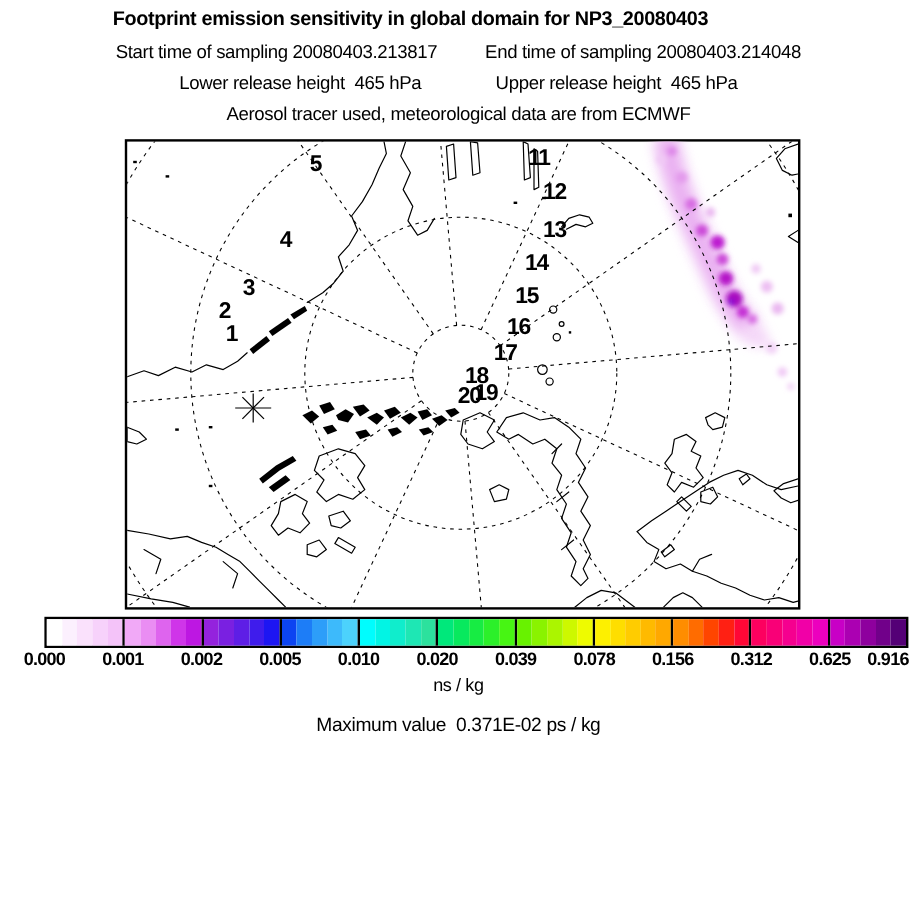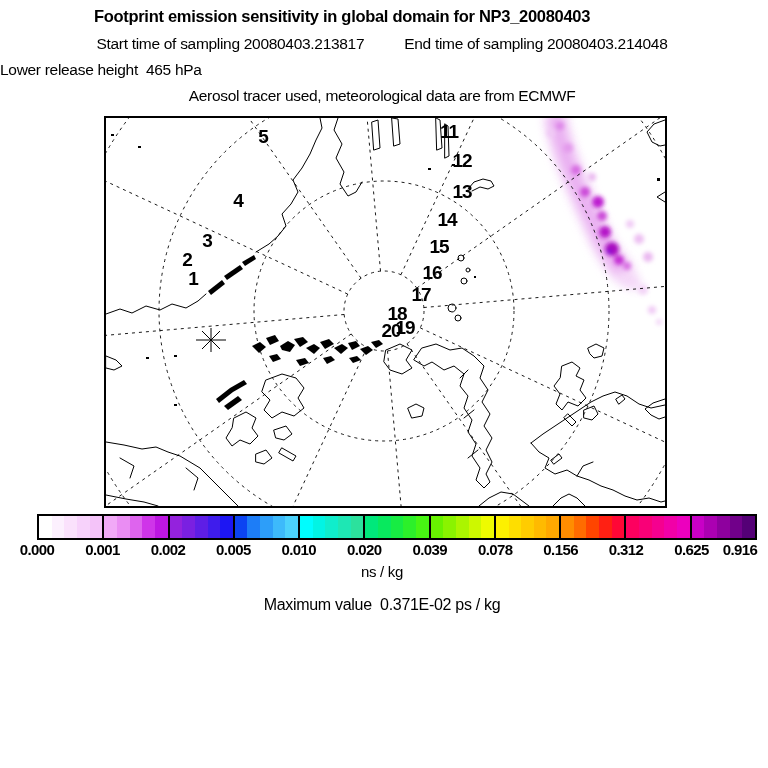--- a/index.html
+++ b/index.html
@@ -2,21 +2,21 @@
 <html><head>
 <meta charset="utf-8">
 <style>
   html,body{margin:0;padding:0;background:#fff;}
   .page{position:relative;width:768px;height:768px;background:#fff;overflow:hidden;
         font-family:"Liberation Sans",sans-serif;color:#000;}
   .hline{position:absolute;left:0;width:764px;text-align:center;letter-spacing:-0.3px;
          white-space:pre;font-size:15.5px;}
   .title{top:7px;width:684px;font-weight:bold;font-size:16.5px;}
   .l2{top:35px;display:flex;justify-content:center;gap:40px;}
-  .l3{top:61px;display:flex;gap:62px;}
+  .l3{top:61px;display:flex;justify-content:center;gap:62px;}
   .l4{top:87px;}
   .map{position:absolute;left:104px;top:116px;width:559px;height:388px;
        border:2px solid #000;box-sizing:content-box;background:#fff;}
   .map svg{display:block;}
   .gr{stroke:#000;stroke-width:0.9;fill:none;stroke-dasharray:3,4;}
   .co{stroke:#000;stroke-width:1;fill:none;stroke-linejoin:round;stroke-linecap:round;}
   .cof{fill:#000;stroke:none;}
   .star{stroke:#000;stroke-width:1;}
   #traj-layer{position:absolute;left:0;top:0;width:768px;height:768px;pointer-events:none;}
   .traj{position:absolute;transform:translate(-50%,-52%);font-weight:bold;font-size:19px;
@@ -37,20 +37,21 @@
 
 <div class="page">
 
   <div class="hline title">Footprint emission sensitivity in global domain for NP3_20080403</div>
   <div class="hline l2">
     <span>Start time of sampling 20080403.213817</span>
     <span>End time of sampling 20080403.214048</span>
   </div>
   <div class="hline l3">
     <span>Lower release height  465 hPa</span>
+    <span>Upper release height  465 hPa</span>
   </div>
   <div class="hline l4">Aerosol tracer used, meteorological data are from ECMWF</div>
 
   <div class="map">
     <svg width="559" height="388" viewBox="0 0 559 388">
       <defs>
         <clipPath id="mapclip">
             <rect x="0" y="0" width="559" height="388"></rect>
           </clipPath>
         <filter id="b4" x="-80%" y="-80%" width="260%" height="260%">

